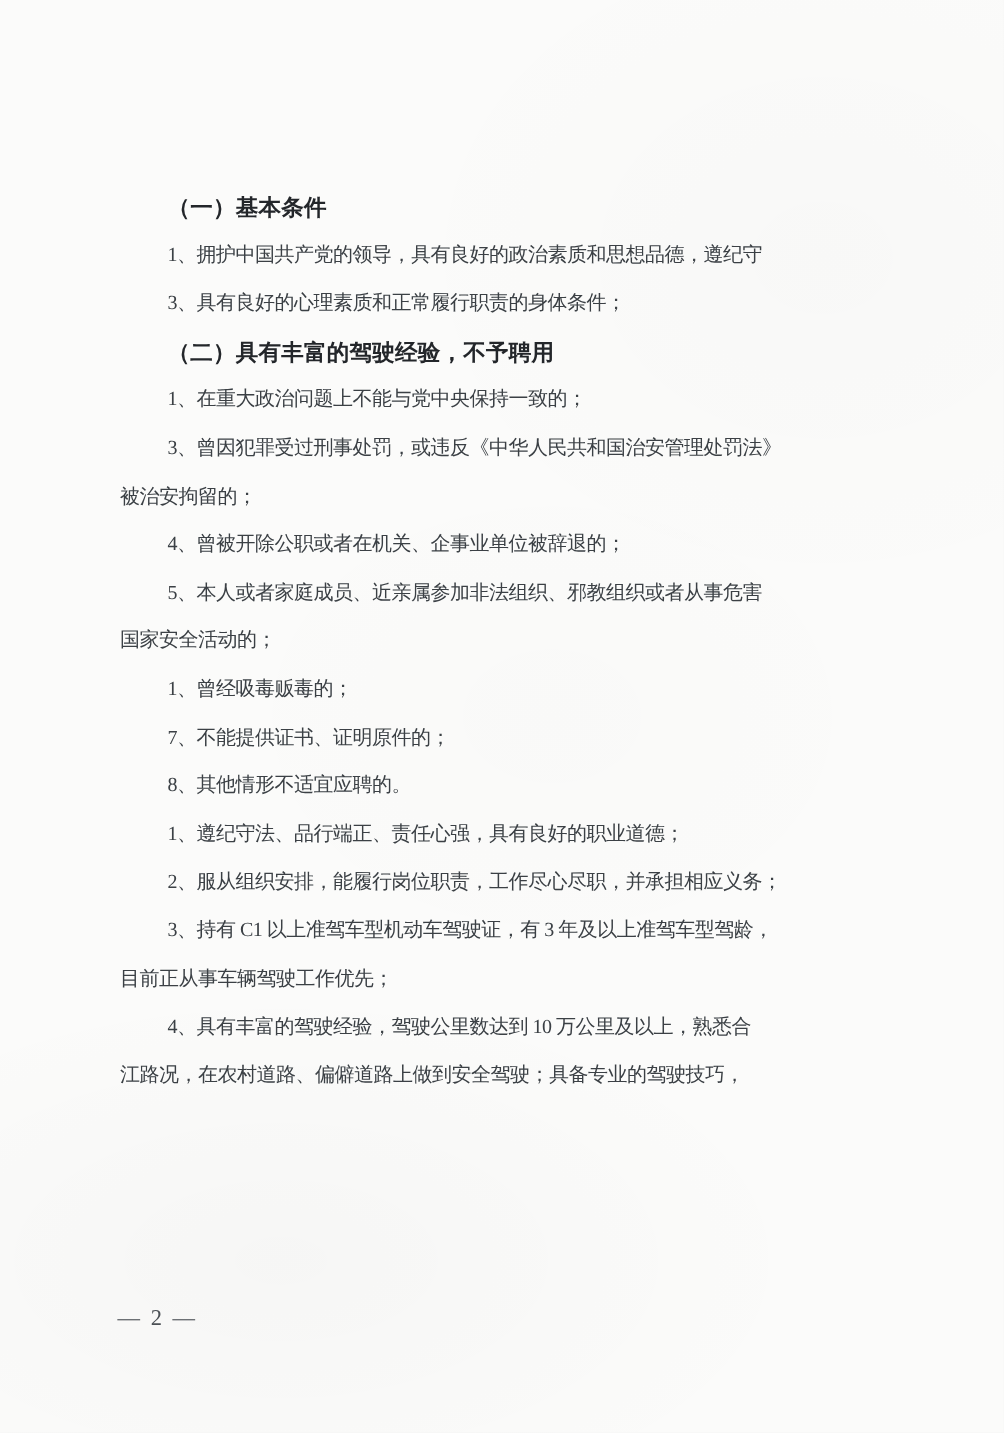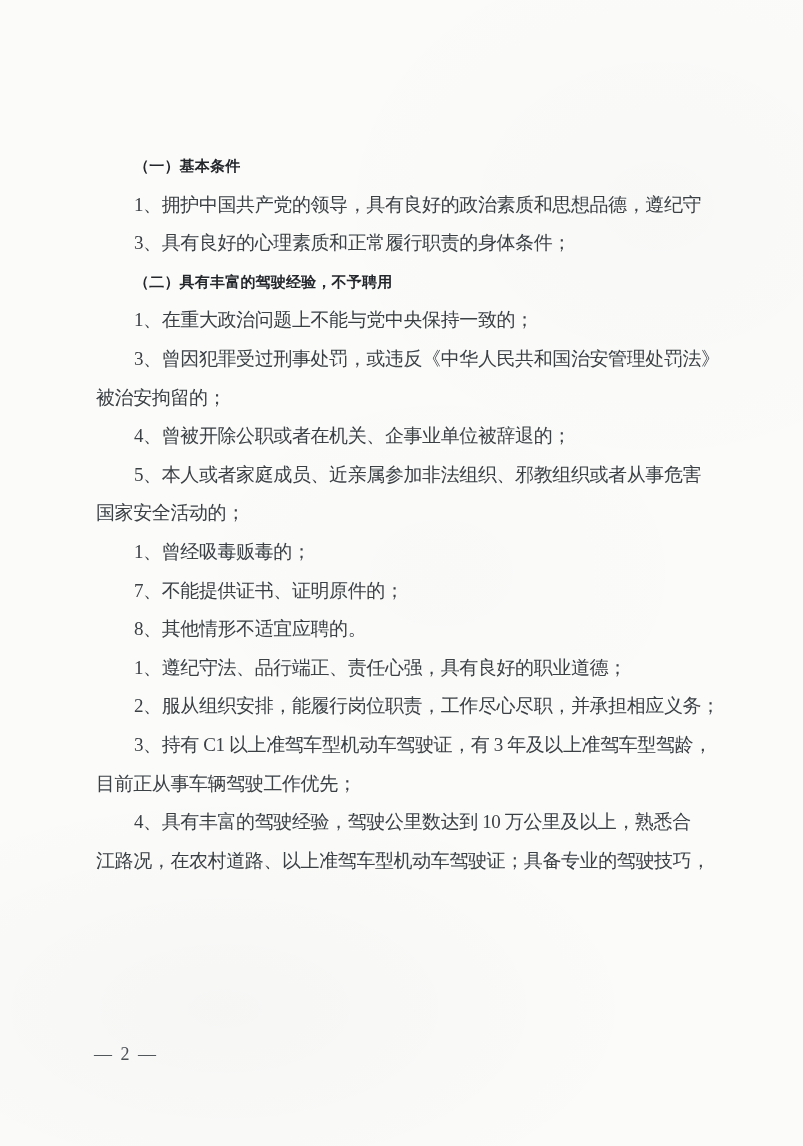--- a/index.html
+++ b/index.html
@@ -14,33 +14,33 @@
       radial-gradient(ellipse 620px 320px at 28% 88%, rgba(0,0,0,0.018), transparent 70%),
       radial-gradient(ellipse 520px 420px at 82% 18%, rgba(0,0,0,0.012), transparent 70%),
       radial-gradient(ellipse 400px 300px at 55% 50%, rgba(0,0,0,0.008), transparent 75%),
       #fbfbfa;
   }
   .content{
     position:absolute;left:96px;top:147px;width:636px;
   }
   .line{
     height:38.6px;line-height:38.6px;
-    font-size:19px;
+    font-size:16px;
     color:#3b4045;
     letter-spacing:-0.4px;
     white-space:nowrap;
   }
   .line.indent{ padding-left:38px; }
   .line.heading{
     padding-left:38px;
     font-family:"Liberation Sans","DejaVu Sans",sans-serif;
     font-weight:700;
     color:#23262a;
     letter-spacing:0.2px;
-    font-size:15px;
+    font-size:18px;
   }
   .page-number{
     position:absolute;left:94px;top:1040px;
     font-size:18px;line-height:28px;
     color:#4b5055;
     letter-spacing:2px;
   }
 </style>
 </head>
 <body>
@@ -58,16 +58,16 @@
       <div class="line indent">5、本人或者家庭成员、近亲属参加非法组织、邪教组织或者从事危害</div>
       <div class="line flush">国家安全活动的；</div>
       <div class="line indent">1、曾经吸毒贩毒的；</div>
       <div class="line indent">7、不能提供证书、证明原件的；</div>
       <div class="line indent">8、其他情形不适宜应聘的。</div>
       <div class="line indent">1、遵纪守法、品行端正、责任心强，具有良好的职业道德；</div>
       <div class="line indent">2、服从组织安排，能履行岗位职责，工作尽心尽职，并承担相应义务；</div>
       <div class="line indent">3、持有 C1 以上准驾车型机动车驾驶证，有 3 年及以上准驾车型驾龄，</div>
       <div class="line flush">目前正从事车辆驾驶工作优先；</div>
       <div class="line indent">4、具有丰富的驾驶经验，驾驶公里数达到 10 万公里及以上，熟悉合</div>
-      <div class="line flush">江路况，在农村道路、以上准驾车型机动车驾驶证；具备专业的驾驶技巧，</div>
+      <div class="line flush">江路况，在农村道路、偏僻道路上做到安全驾驶；具备专业的驾驶技巧，</div>
     </div>
   <div class="page-number">— 2 —</div>
 </div>
 
 </body></html>

